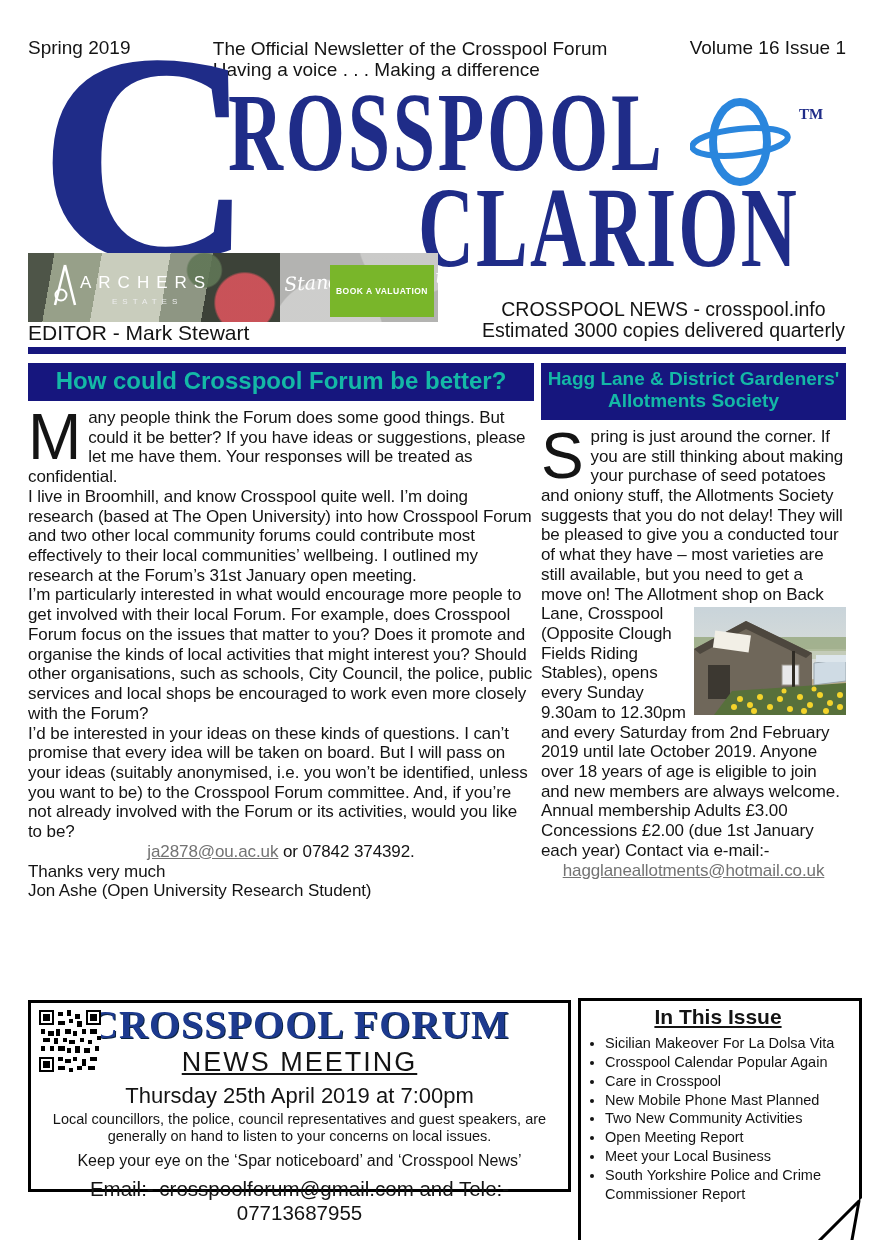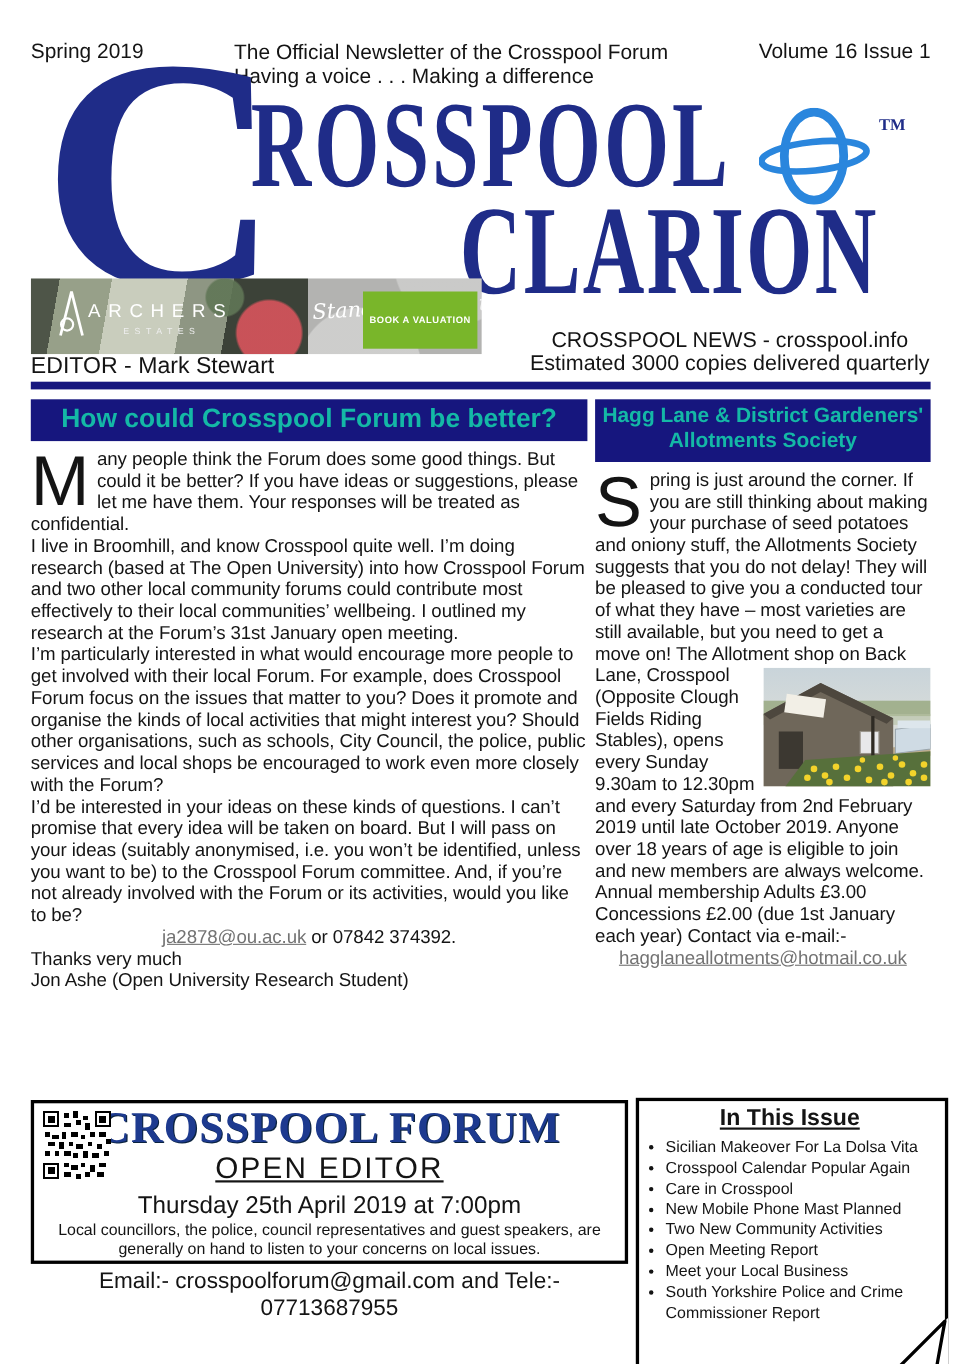--- a/index.html
+++ b/index.html
@@ -54,21 +54,21 @@
   .bar-left{font-size:24px;padding:4px 0 6px;}
   .bar-right{font-size:19px;line-height:1.18;padding:5px 0 7px;}
   .body-text{font-size:17px;line-height:1.16;letter-spacing:-0.1px;margin-top:7px;}
   .body-text p{margin:0;}
   .dropcap{float:left;font-size:64px;line-height:.82;padding:3px 7px 0 0;font-weight:500;}
   .center-line{text-align:center;}
   a.link{color:#737373;text-decoration:underline;cursor:pointer;}
   .photo-float{float:right;width:152px;height:108px;margin:3px 0 2px 8px;}
 
   
-  .meeting-box{position:absolute;left:28px;top:1000px;width:543px;height:149px;
+  .meeting-box{position:absolute;left:28px;top:1000px;width:543px;height:192px;
         border:3px solid #000;box-sizing:border-box;text-align:center;padding-top:2px;}
   .qr{position:absolute;left:8px;top:7px;}
   .mb-title{font-family:"Liberation Serif",serif;font-weight:bold;color:#1d3a8f;
         font-size:40px;line-height:1.02;letter-spacing:1px;text-shadow:1px 1px 0 #0c2440;}
   .mb-sub{font-size:27px;text-decoration:underline;letter-spacing:2px;margin-top:1px;}
   .mb-when{font-size:22px;margin-top:5px;}
   .mb-where{font-size:20px;letter-spacing:-0.2px;}
   .mb-detail{font-size:14.5px;line-height:1.22;margin-top:2px;padding:0 21px;}
   .mb-notice{font-size:16px;margin-top:6px;}
   .mb-contact{font-size:20.5px;margin-top:7px;}
@@ -252,23 +252,24 @@
           <rect x="16" y="22" width="2" height="2"></rect>
         <rect x="20" y="23" width="2" height="3"></rect>
           <rect x="24" y="22" width="3" height="2"></rect>
           <rect x="9" y="26" width="3" height="2"></rect>
         <rect x="14" y="27" width="2" height="2"></rect>
           <rect x="18" y="26" width="2" height="2"></rect>
           <rect x="23" y="26" width="3" height="2"></rect>
       </g>
     </svg>
     <div class="mb-title">CROSSPOOL FORUM</div>
-    <div class="mb-sub">OPEN EDITOR</div>
+    <div class="mb-sub">NEWS MEETING</div>
     <div class="mb-when">Thursday 25th April 2019 at 7:00pm</div>
     <div class="mb-detail">Local councillors, the police, council representatives and guest speakers, are generally on hand to listen to your concerns on local issues.</div>
+    <div class="mb-notice">Keep your eye on the ‘Spar noticeboard’ and ‘Crosspool News’</div>
     <div class="mb-contact">Email:- crosspoolforum@gmail.com and Tele:- 07713687955</div>
   </div>
 
   <div class="issue-box">
     <p class="ib-title">In This Issue</p>
     <ul class="ib-list">
       <li>Sicilian Makeover For La Dolsa Vita</li>
       <li>Crosspool Calendar Popular Again</li>
       <li>Care in Crosspool</li>
       <li>New Mobile Phone Mast Planned</li>

